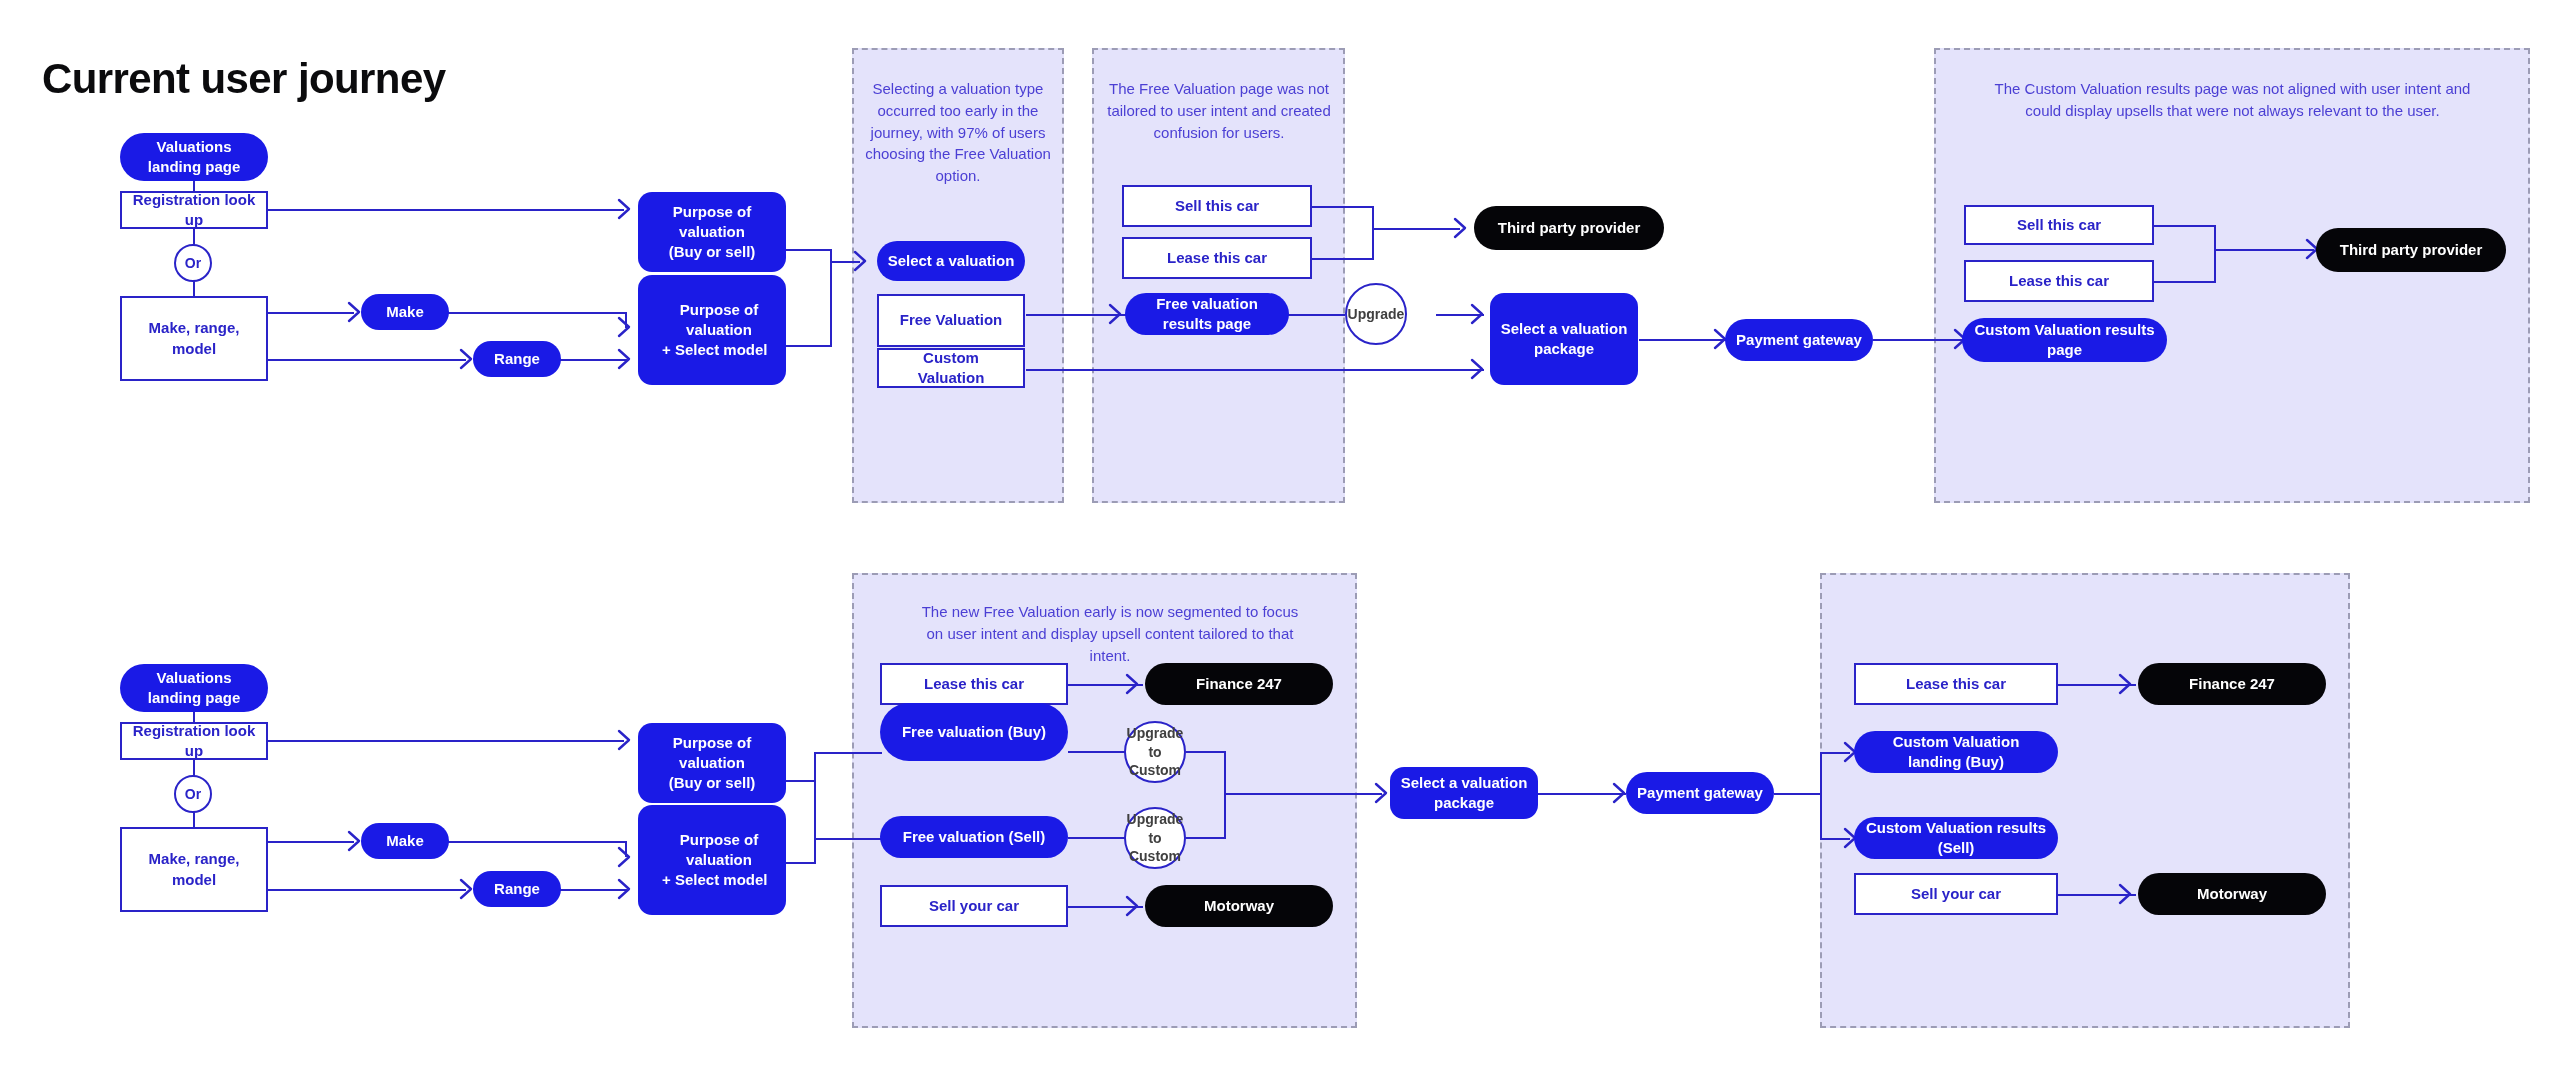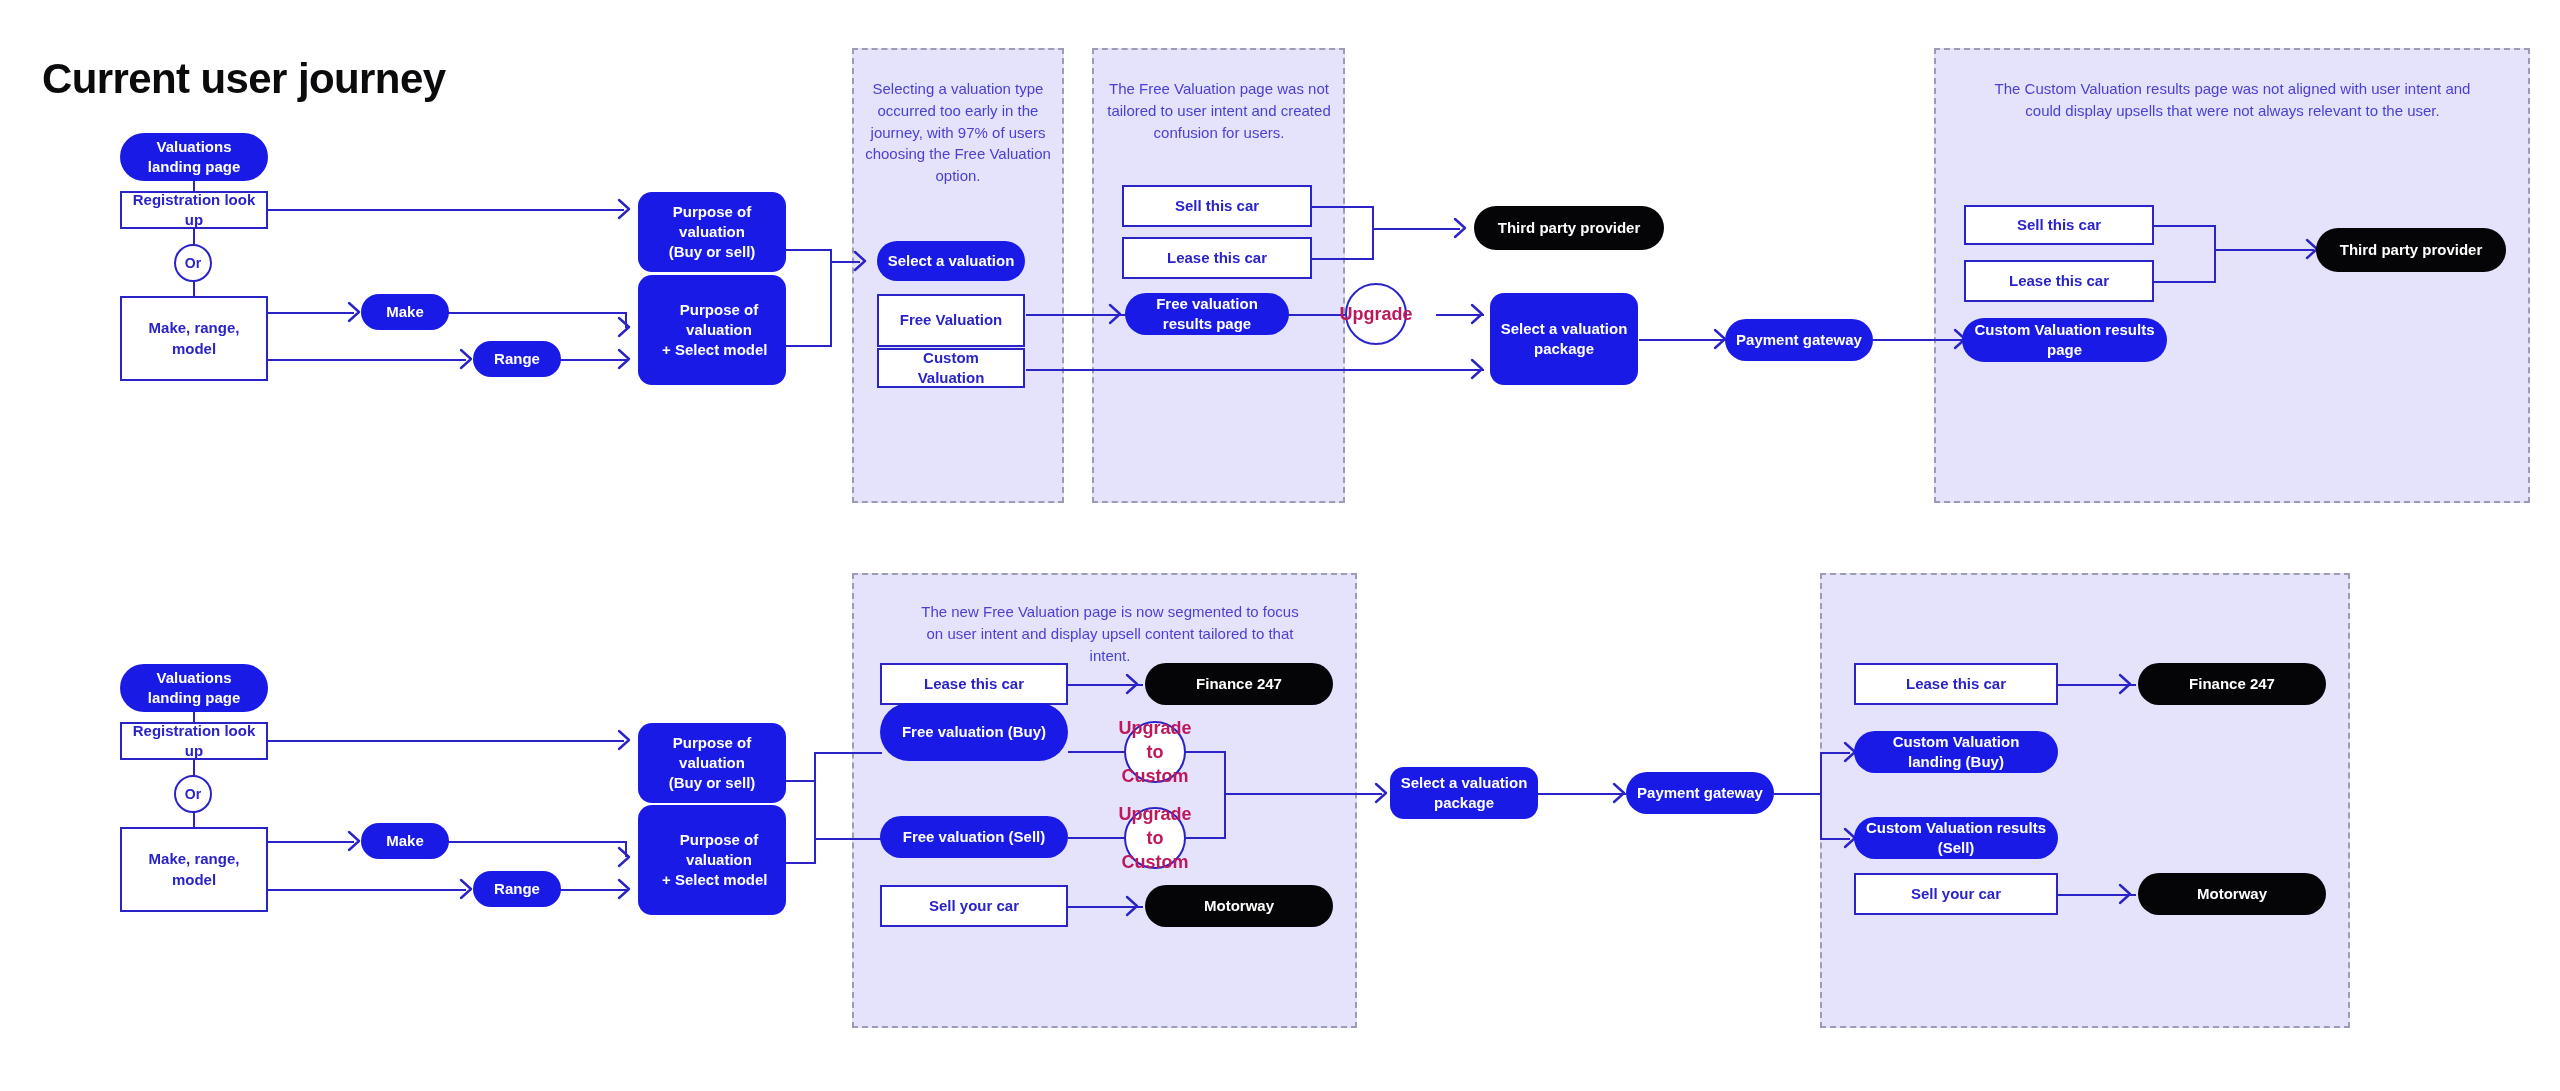--- a/index.html
+++ b/index.html
@@ -39,22 +39,22 @@
   .node.rect-out{       
     background:#ffffff;color:#2a23c8;border:2px solid #2a23c8;border-radius:0;
   }
   .node.round-solid{    
     background:#1a1ae6;color:#ffffff;border-radius:14px;
   }
   .node.black{          
     background:#050508;color:#ffffff;border-radius:999px;
   }
   .node.circle{
-    background:#ffffff;color:#be185d;border:2px solid #2a23c8;
-    border-radius:50%;font-size:18px;
+    background:#ffffff;color:#404040;border:2px solid #2a23c8;
+    border-radius:50%;font-size:14px;
   }
   .node.circle-sm{
     background:#ffffff;color:#2a23c8;border:2px solid #2a23c8;
     border-radius:50%;font-size:14px;
   }
 
   
   .conn{position:absolute;background:#2a23c8;z-index:2;}
   .h{height:2px;}
   .v{width:2px;}
@@ -234,21 +234,21 @@
 
   <div class="node rect-out" style="left:1964px;top:260px;width:190px;height:42px;">Lease this car</div>
 
   <div class="node pill" style="left:1962px;top:318px;width:205px;height:44px;">Custom Valuation results page</div>
 
   <div class="node black" style="left:2316px;top:228px;width:190px;height:44px;">Third party provider</div>
 
   <div class="panel" style="left:852px;top:573px;width:505px;height:455px;"></div>
   <div class="panel" style="left:1820px;top:573px;width:530px;height:455px;"></div>
 
-  <div class="panel-note" style="left:920px;top:601px;width:380px;">The new Free Valuation page is now segmented to focus on user intent and display upsell content tailored to that intent.</div>
+  <div class="panel-note" style="left:920px;top:601px;width:380px;">The new Free Valuation early is now segmented to focus on user intent and display upsell content tailored to that intent.</div>
 
 
   <div class="conn v" style="left:193px;top:712px;height:12px;"></div>
 
   <div class="conn h" style="left:268px;top:740px;width:356px;"></div>
   <div class="chev" style="left:617px;top:729px;">
     <svg width="16" height="22" viewBox="0 0 16 22">
         <path d="M2 2 L12 11 L2 20" fill="none" stroke="#2a23c8" stroke-width="2.4" stroke-linecap="round" stroke-linejoin="round"></path>
       </svg>
   </div>

